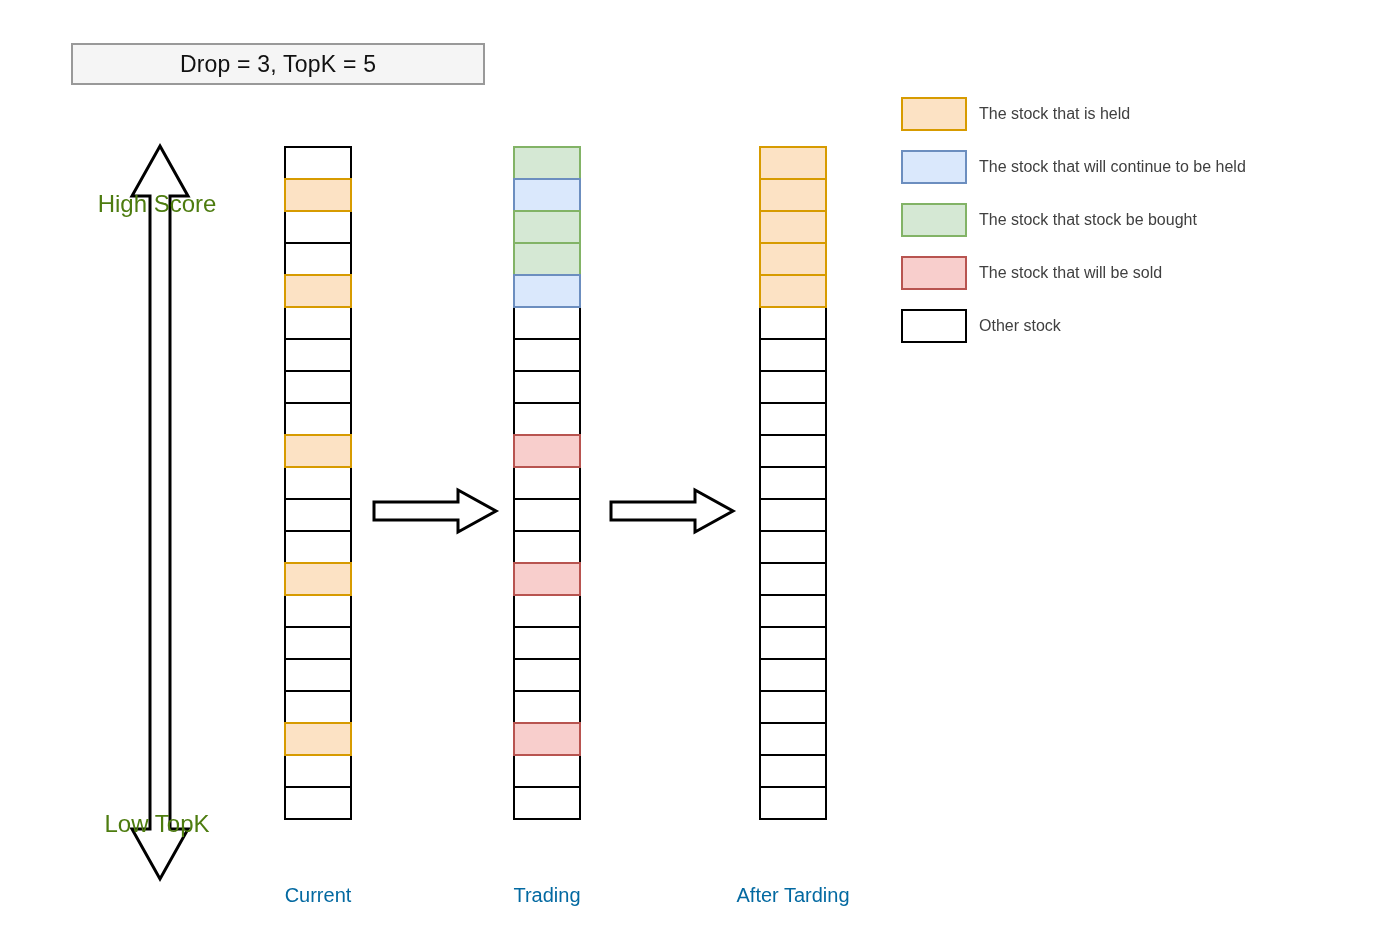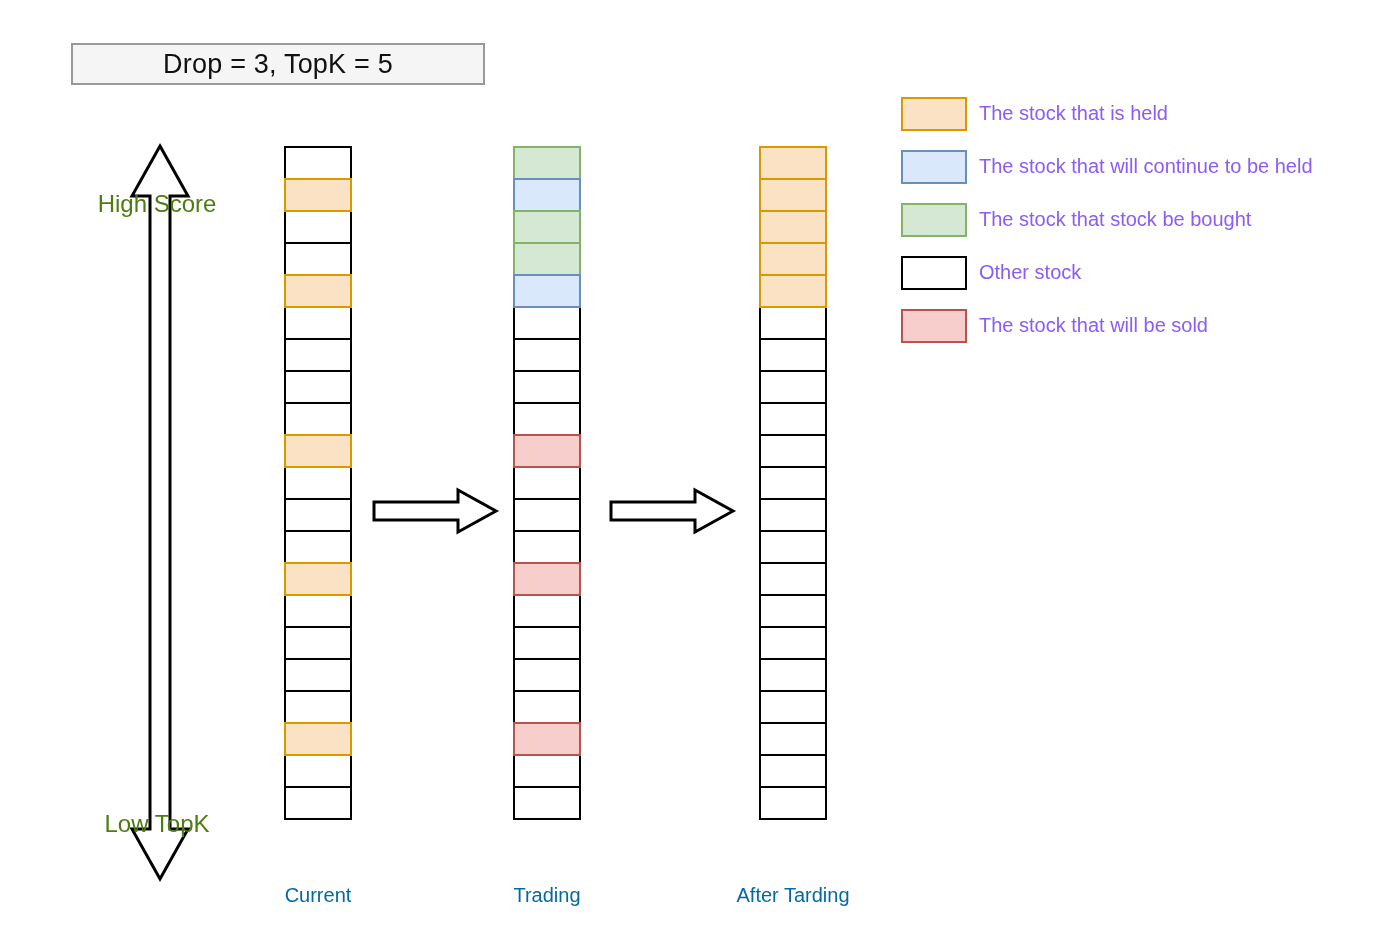--- a/index.html
+++ b/index.html
@@ -24,21 +24,21 @@
     width: 414px;
     height: 42px;
     background: #f5f5f5;
     border: 2px solid #999999;
     box-sizing: border-box;
     display: flex;
     align-items: center;
     justify-content: center;
   }
   #title-box .title-text {
-    font-size: 27px;
+    font-size: 23px;
     letter-spacing: 0.2px;
     color: #111111;
     white-space: nowrap;
   }
 
   
   #score-axis {
     position: absolute;
     left: 110px;
     top: 140px;
@@ -142,22 +142,22 @@
     background: #ffffff;
     flex: 0 0 auto;
   }
   .legend-swatch.held { background: #fce2c4; border-color: #d79b00; }
   .legend-swatch.keep { background: #dae8fc; border-color: #6c8ebf; }
   .legend-swatch.buy  { background: #d5e8d4; border-color: #82b366; }
   .legend-swatch.sell { background: #f8cecc; border-color: #b85450; }
   .legend-swatch.other{ background: #ffffff; border-color: #000000; }
   .legend-text {
     margin-left: 12px;
-    font-size: 20px;
-    color: #8b5cf6;
+    font-size: 16px;
+    color: #404040;
     white-space: nowrap;
   }
 </style>
 </head>
 <body>
 
 <div id="title-box">
   <span class="title-text">Drop = 3, TopK = 5</span>
 </div>
 
@@ -261,20 +261,20 @@
     </div>
     <div class="legend-row">
       <div class="legend-swatch keep"></div>
       <div class="legend-text">The stock that will continue to be held</div>
     </div>
     <div class="legend-row">
       <div class="legend-swatch buy"></div>
       <div class="legend-text">The stock that stock be bought</div>
     </div>
     <div class="legend-row">
+      <div class="legend-swatch sell"></div>
+      <div class="legend-text">The stock that will be sold</div>
+    </div>
+    <div class="legend-row">
       <div class="legend-swatch other"></div>
       <div class="legend-text">Other stock</div>
     </div>
-    <div class="legend-row">
-      <div class="legend-swatch sell"></div>
-      <div class="legend-text">The stock that will be sold</div>
-    </div>
   </div>
 
 </body></html>

